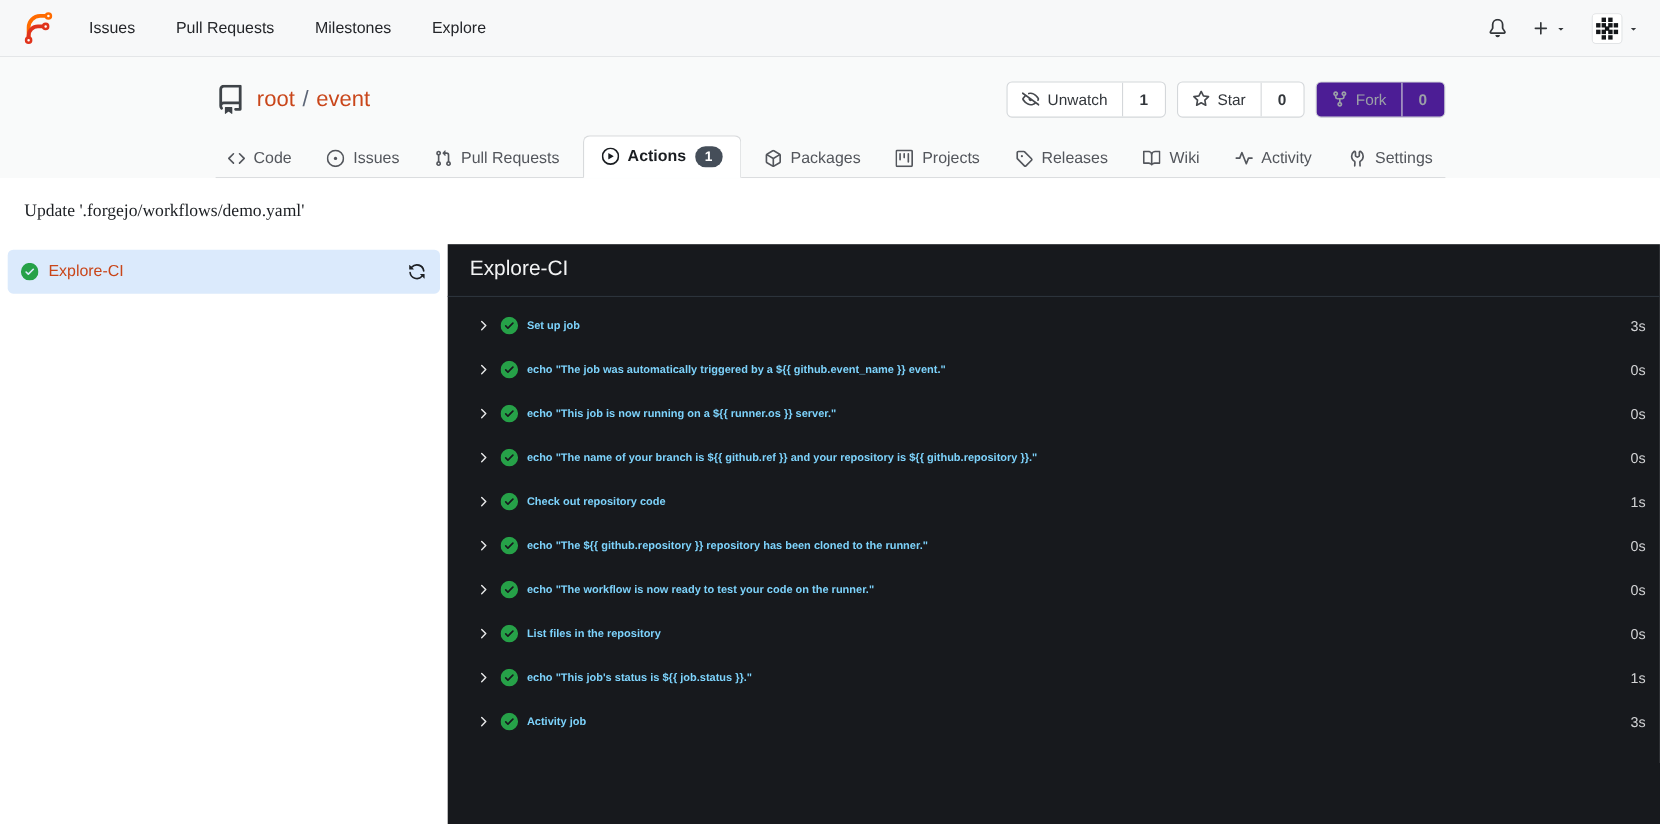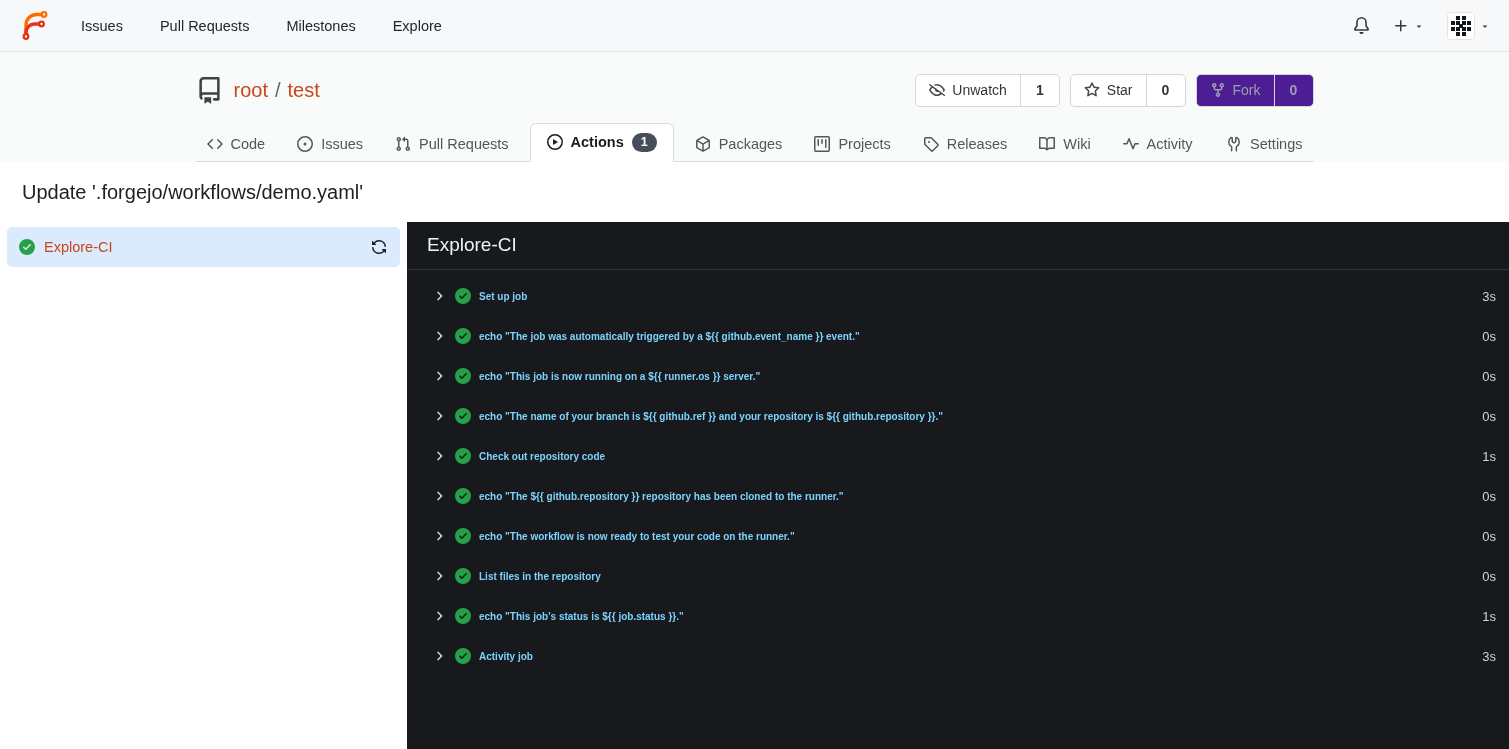--- a/index.html
+++ b/index.html
@@ -45,21 +45,21 @@
   .tab svg { color:#53565c; }
   .tab.active { background:#fff; border:1px solid #d8dadc; border-bottom:1px solid #fff;
     margin-bottom:-1px; border-radius:6px 6px 0 0; color:#1a1d21; font-weight:700; padding:9px 16px; }
   .tab.active svg { color:#1a1d21; }
   .tab-badge { background:#454e59; color:#fff; font-size:12.5px; font-weight:700;
     padding:1.5px 9px; border-radius:10px; line-height:1.3; }
   .tab-settings { margin-left:auto; margin-right:0; }
 
   
   .page-title-bar { height:60px; background:#fff; display:flex; align-items:center; padding:0 22px; }
-  .page-title { font-size:20px; font-weight:400; color:#1c1f23; }
+  .page-title { font-size:16px; font-weight:400; color:#1c1f23;font-family:Liberation Serif, serif; }
 
   
   .main { display:flex; height:560px; }
   .sidebar { width:407px; flex:none; background:#fff; }
   .job-item { margin:5px 7px 0 7px; height:40px; background:#dbeafc; border-radius:5px;
     display:flex; align-items:center; padding:0 13px 0 12px; gap:9px; cursor:pointer; }
   .job-label { font-size:14.5px; color:#c9461a; }
   .job-rerun { margin-left:auto; color:#1e2125; cursor:pointer; display:flex; }
   .icon-success { color:#26a148; }
 
@@ -139,21 +139,21 @@
 <header class="repo-header">
   <div class="container">
     <div class="repo-title-row">
       <span class="repo-icon">
         <svg width="27" height="27" viewBox="0 0 16 16" fill="currentColor">
             <path d="M2 2.5A2.5 2.5 0 0 1 4.5 0h8.75a.75.75 0 0 1 .75.75v12.5a.75.75 0 0 1-.75.75h-2.5a.75.75 0 0 1 0-1.5h1.75v-2h-8a1 1 0 0 0-.714 1.7.75.75 0 1 1-1.072 1.05A2.495 2.495 0 0 1 2 11.5Zm10.5-1h-8a1 1 0 0 0-1 1v6.708A2.486 2.486 0 0 1 4.5 9h8ZM5 12.25a.25.25 0 0 1 .25-.25h3.5a.25.25 0 0 1 .25.25v3.25a.25.25 0 0 1-.4.2l-1.45-1.087a.249.249 0 0 0-.3 0L5.4 15.7a.25.25 0 0 1-.4-.2Z"></path>
           </svg>
       </span>
       <a class="repo-link">root</a>
       <span class="repo-sep">/</span>
-      <a class="repo-link">test</a>
+      <a class="repo-link">event</a>
 
       <div class="repo-buttons">
         <div class="btn-group">
           <a class="btn-main">
             <svg width="16" height="16" viewBox="0 0 16 16" fill="currentColor">
                 <path d="M.143 2.31a.75.75 0 0 1 1.047-.167l14.5 10.5a.75.75 0 1 1-.88 1.214l-2.248-1.628C11.346 13.19 9.792 14 8 14c-1.981 0-3.67-.992-4.933-2.078C1.797 10.832.88 9.577.43 8.9a1.619 1.619 0 0 1 0-1.797c.353-.533.995-1.42 1.868-2.305L.31 3.357A.75.75 0 0 1 .143 2.31Zm1.536 5.622A.12.12 0 0 0 1.657 8c0 .021.006.045.022.068.412.621 1.242 1.75 2.366 2.717C5.175 11.758 6.527 12.5 8 12.5c1.195 0 2.31-.488 3.29-1.191L9.063 9.695A2 2 0 0 1 6.058 7.52L3.529 5.688a14.207 14.207 0 0 0-1.85 2.244ZM8 3.5c-.516 0-1.017.09-1.499.251a.75.75 0 1 1-.473-1.423A6.207 6.207 0 0 1 8 2c1.981 0 3.67.992 4.933 2.078 1.27 1.091 2.187 2.345 2.637 3.023a1.62 1.62 0 0 1 0 1.798c-.11.166-.248.365-.41.587a.75.75 0 1 1-1.21-.887c.148-.201.272-.382.371-.53a.119.119 0 0 0 0-.137c-.412-.621-1.242-1.75-2.366-2.717C10.825 4.242 9.473 3.5 8 3.5Z"></path>
               </svg>
             <span>Unwatch</span>
           </a>
           <a class="btn-count">1</a>

